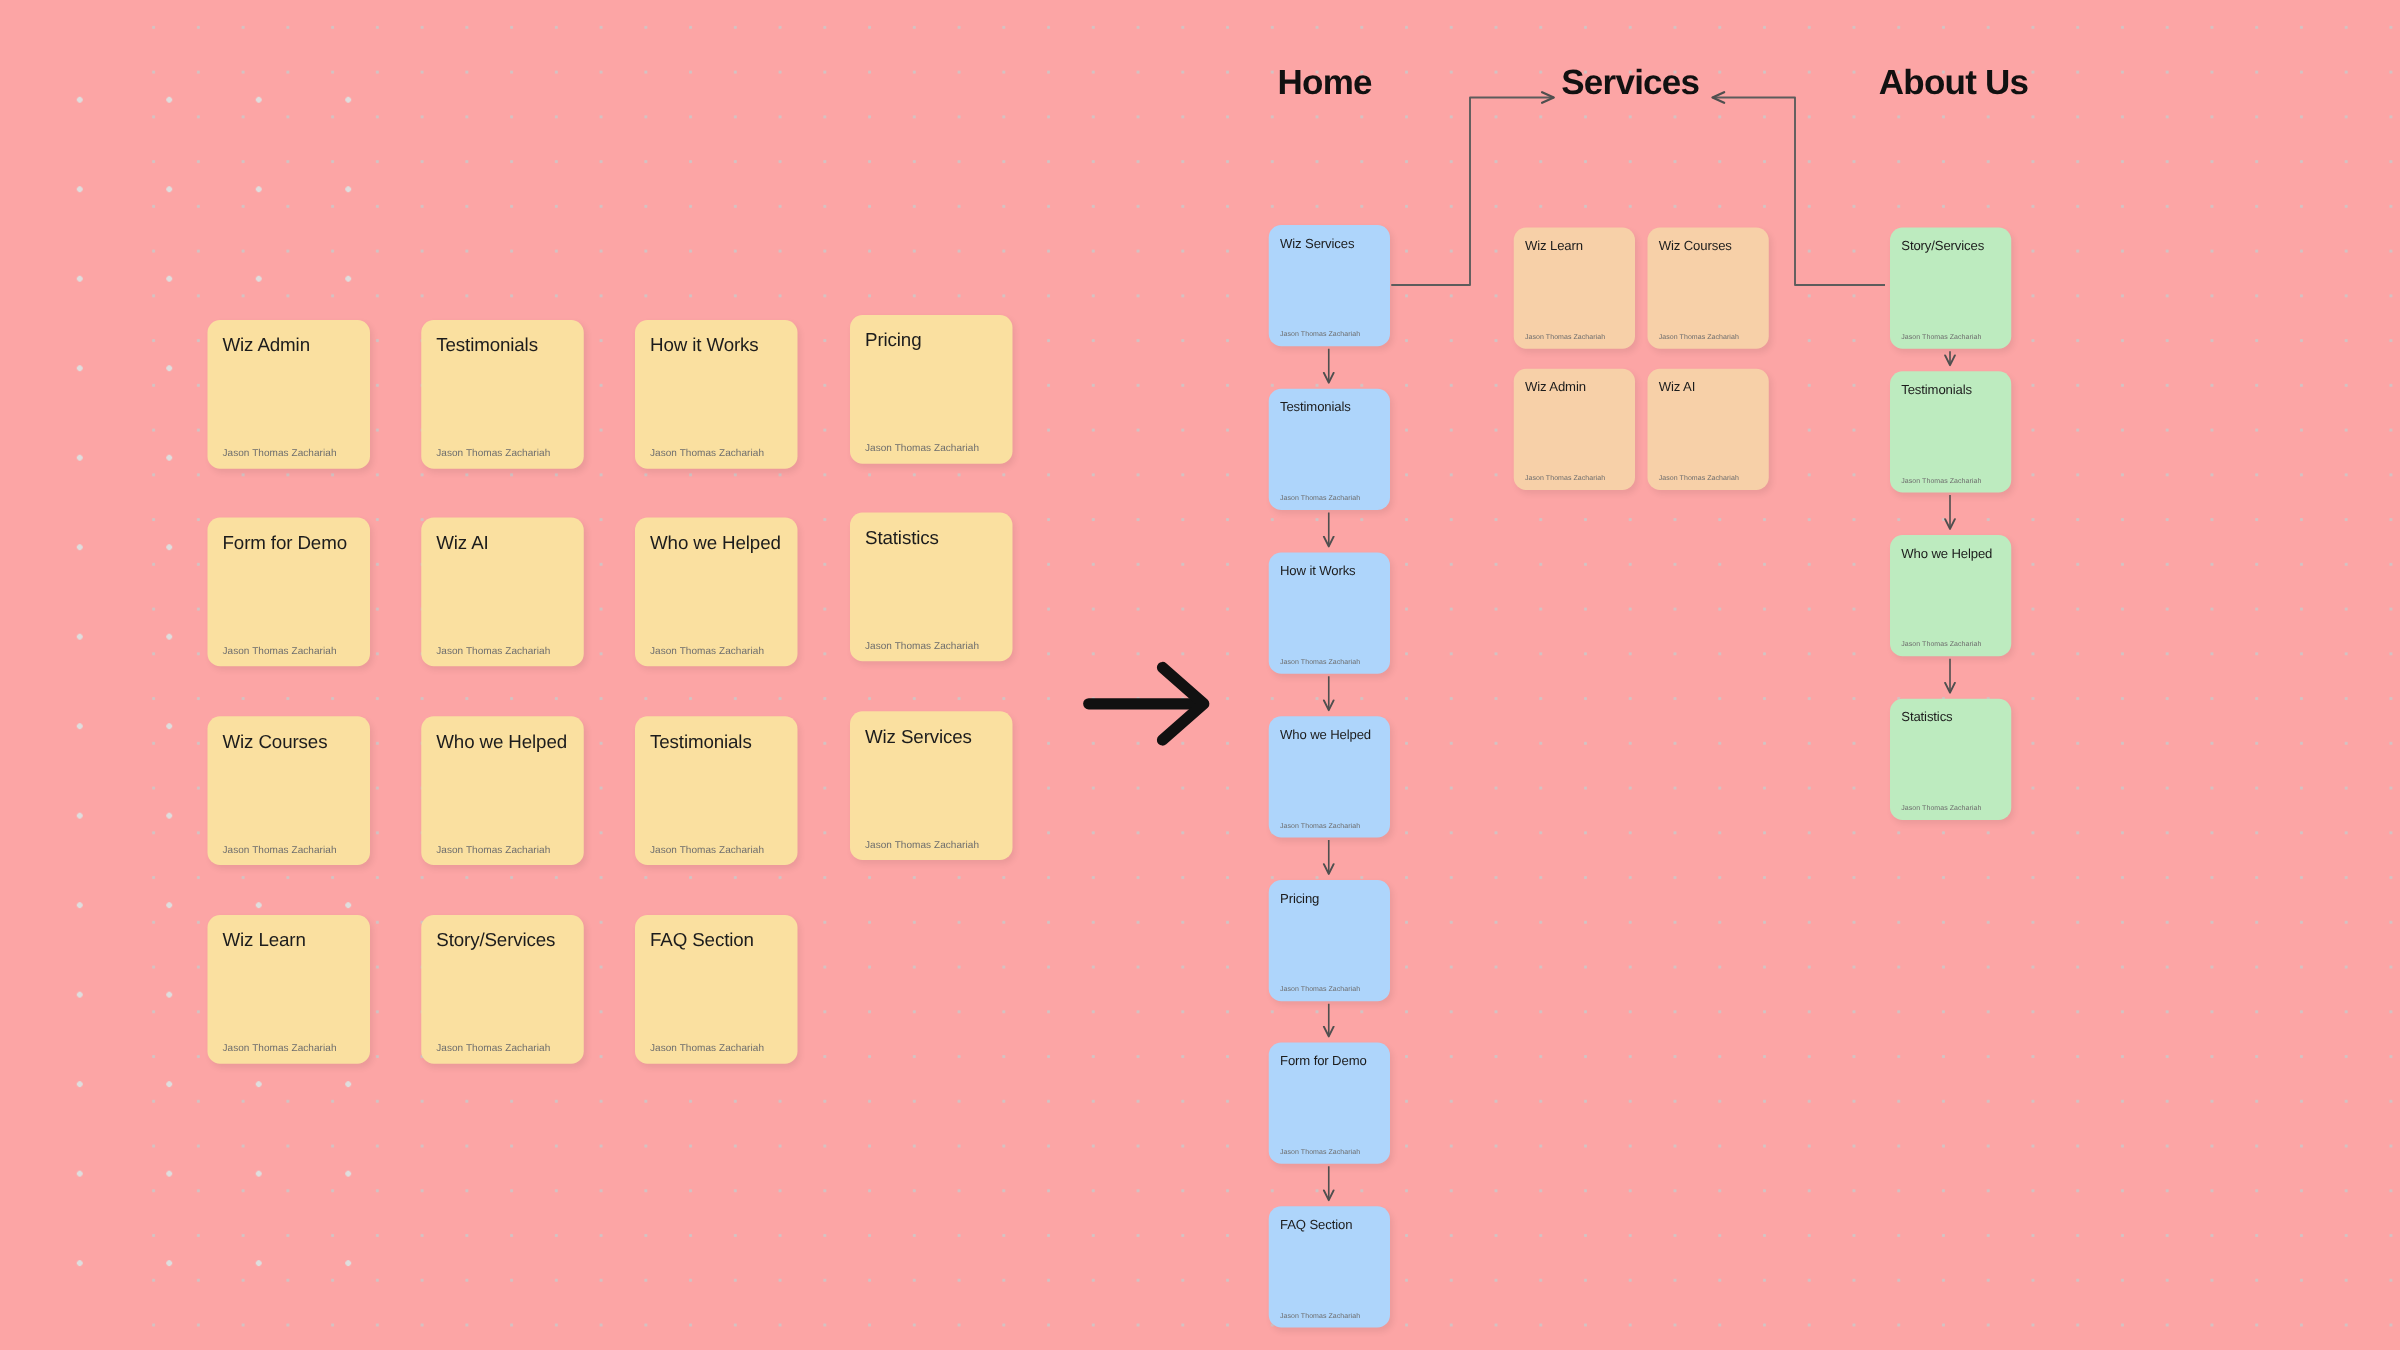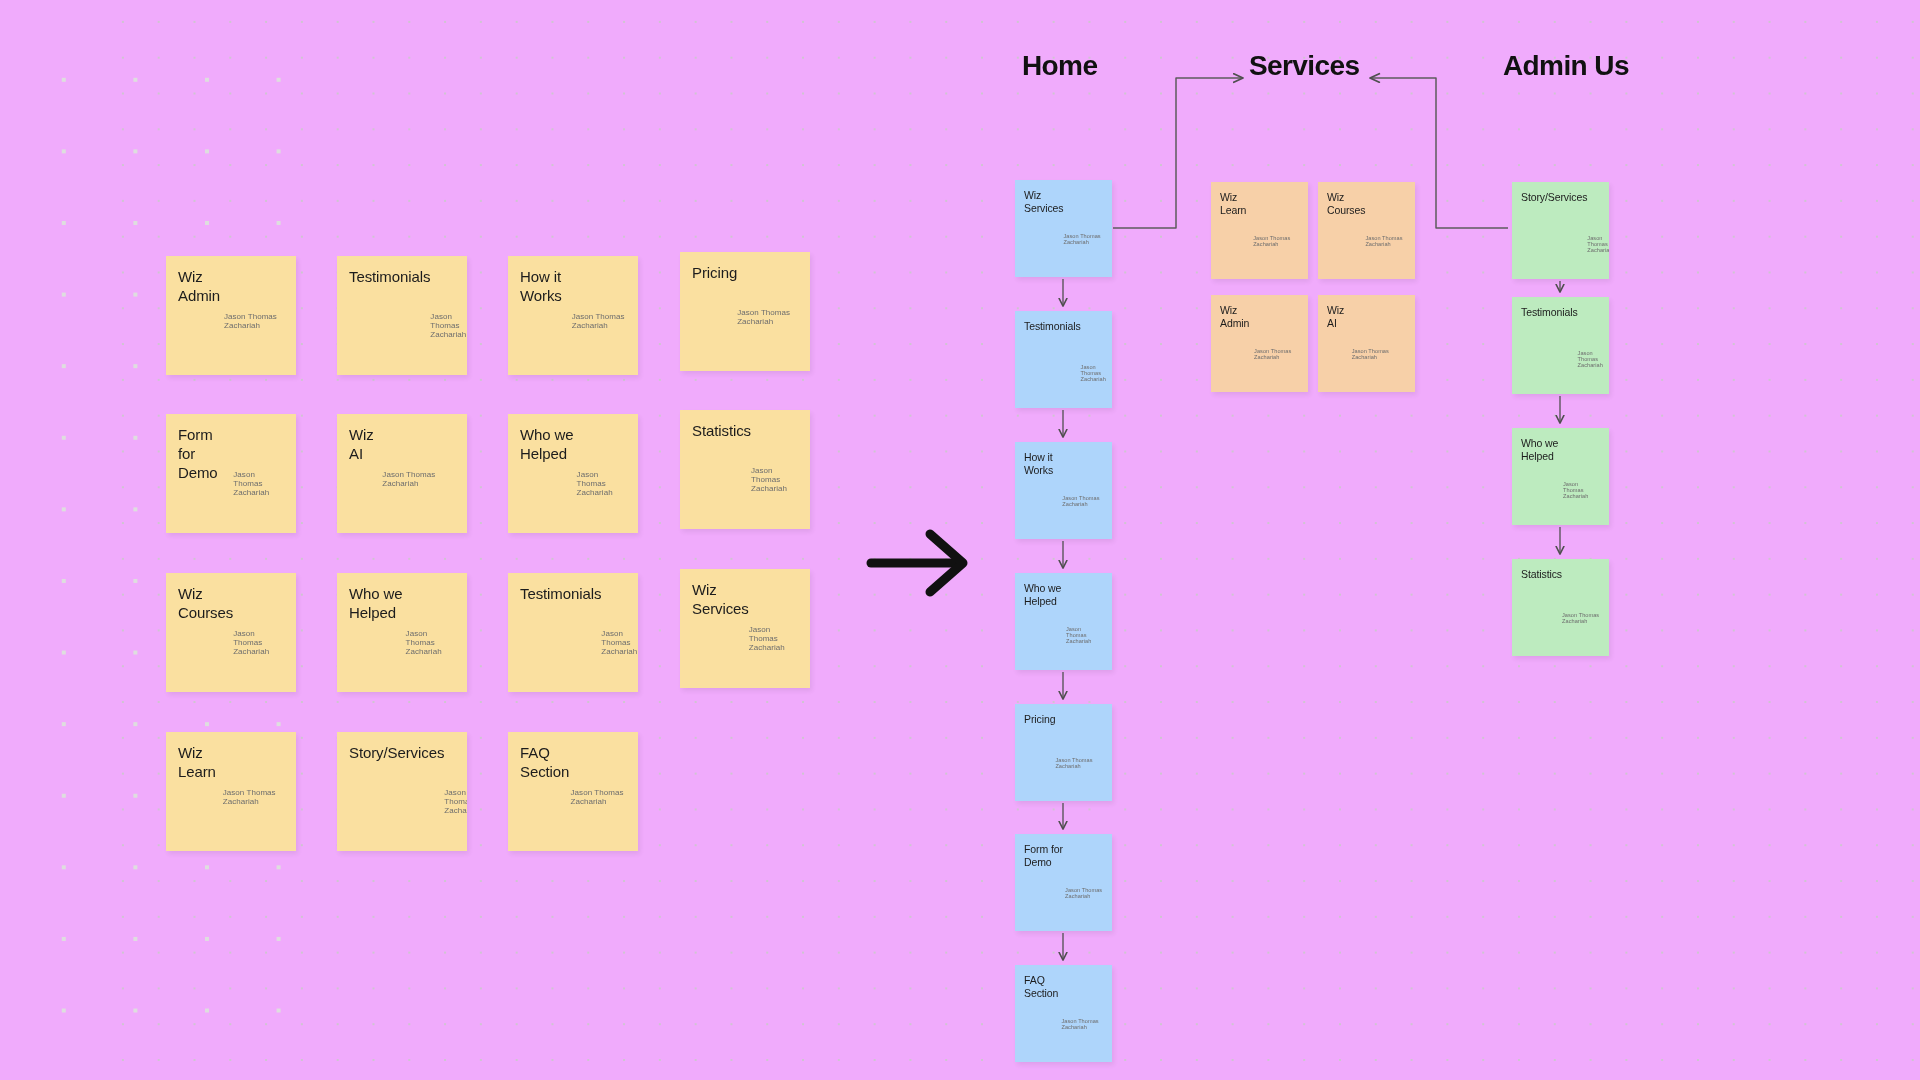--- a/index.html
+++ b/index.html
@@ -3,44 +3,45 @@
 <meta charset="utf-8">
 <style>
   * { box-sizing: border-box; margin:0; padding:0; }
   html, body {
     width:1920px; height:1080px; overflow:hidden;
     font-family:"Liberation Sans", sans-serif;
     background:#f4f4f4;
   }
   #board {
     position:relative; width:1920px; height:1080px;
-    background-color:#f0abfc;
+    background-color:#fca5a5;
   }
   
   #dotgrid {
     position:absolute; left:105px; top:0px; width:1815px; height:1080px;
     background-image: radial-gradient(circle, #c9c9c9 1.1px, transparent 1.2px);
     background-size: 35.8px 35.8px;
     background-position: 0 4px;
     opacity:.85;
     pointer-events:none;
   }
   
   #dotgrid-left {
     position:absolute; left:28px; top:44px; width:310px; height:1020px;
     background-image: radial-gradient(circle, #dedede 2.2px, transparent 2.4px);
     background-size: 71.6px 71.6px;
     pointer-events:none;
   }
   .note {
     position:absolute;
     padding:12px 12px 8px 12px;
-    display:flex; flex-direction:row; justify-content:space-between;
+    display:flex; flex-direction:column; justify-content:space-between;
     box-shadow: 2px 3px 5px rgba(0,0,0,.07);
     overflow:hidden;
+    border-radius:10px;
   }
   .note .title {
     font-size:15px; color:#1c1c1c; line-height:1.25; letter-spacing:-0.1px;
   }
   .note .author {
     font-size:7.5px; color:#6d6d6d; letter-spacing:0.05px;margin-top:44px;
   }
   .note.yellow { background:#fae0a0; }
   .note.blue   { background:#aed5fb; }
   .note.orange { background:#f7d0a8; }
@@ -67,21 +68,21 @@
 </head>
 <body>
 
 <div id="board">
 
   <div id="dotgrid-left"></div>
   <div id="dotgrid"></div>
 
   <div class="colhead" style="left:1022px; top:50px;">Home</div>
   <div class="colhead" style="left:1249px; top:50px;">Services</div>
-  <div class="colhead" style="left:1503px; top:50px;">Admin Us</div>
+  <div class="colhead" style="left:1503px; top:50px;">About Us</div>
 
   <div class="note yellow big" style="left:166px; top:256px;">
     <div class="title">Wiz Admin</div>
     <div class="author">Jason Thomas Zachariah</div>
   </div>
   <div class="note yellow big" style="left:166px; top:414px;">
     <div class="title">Form for Demo</div>
     <div class="author">Jason Thomas Zachariah</div>
   </div>
   <div class="note yellow big" style="left:166px; top:573px;">

